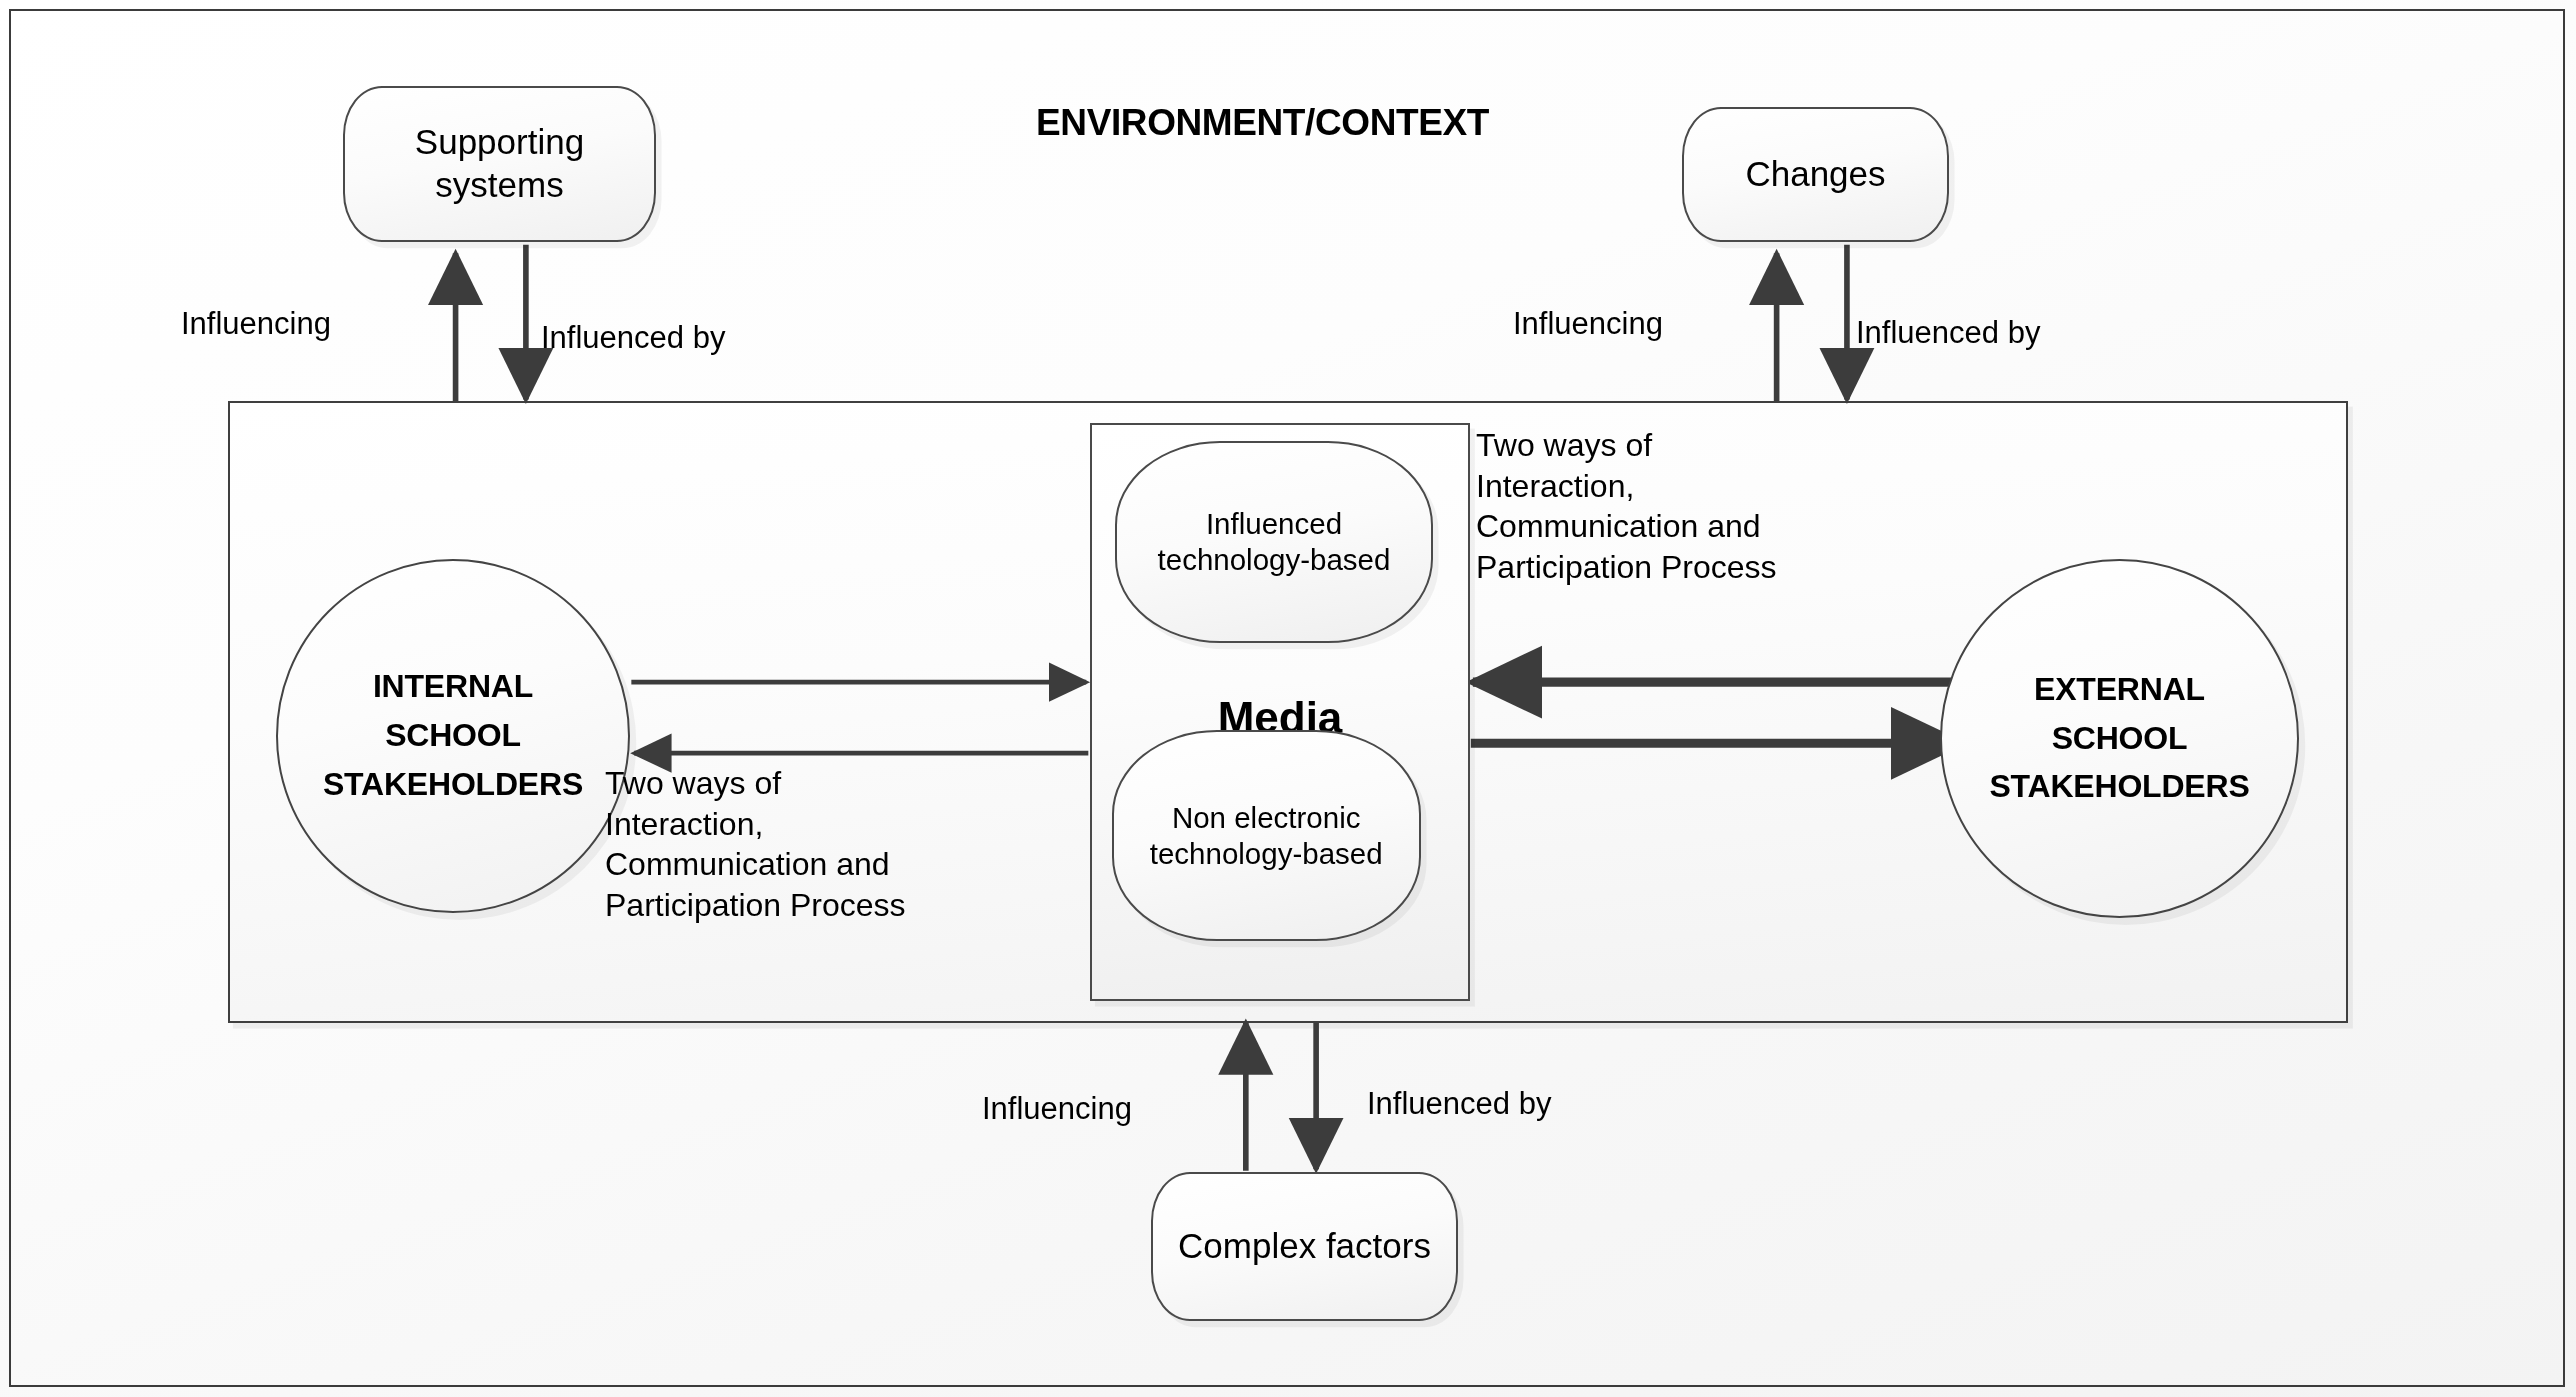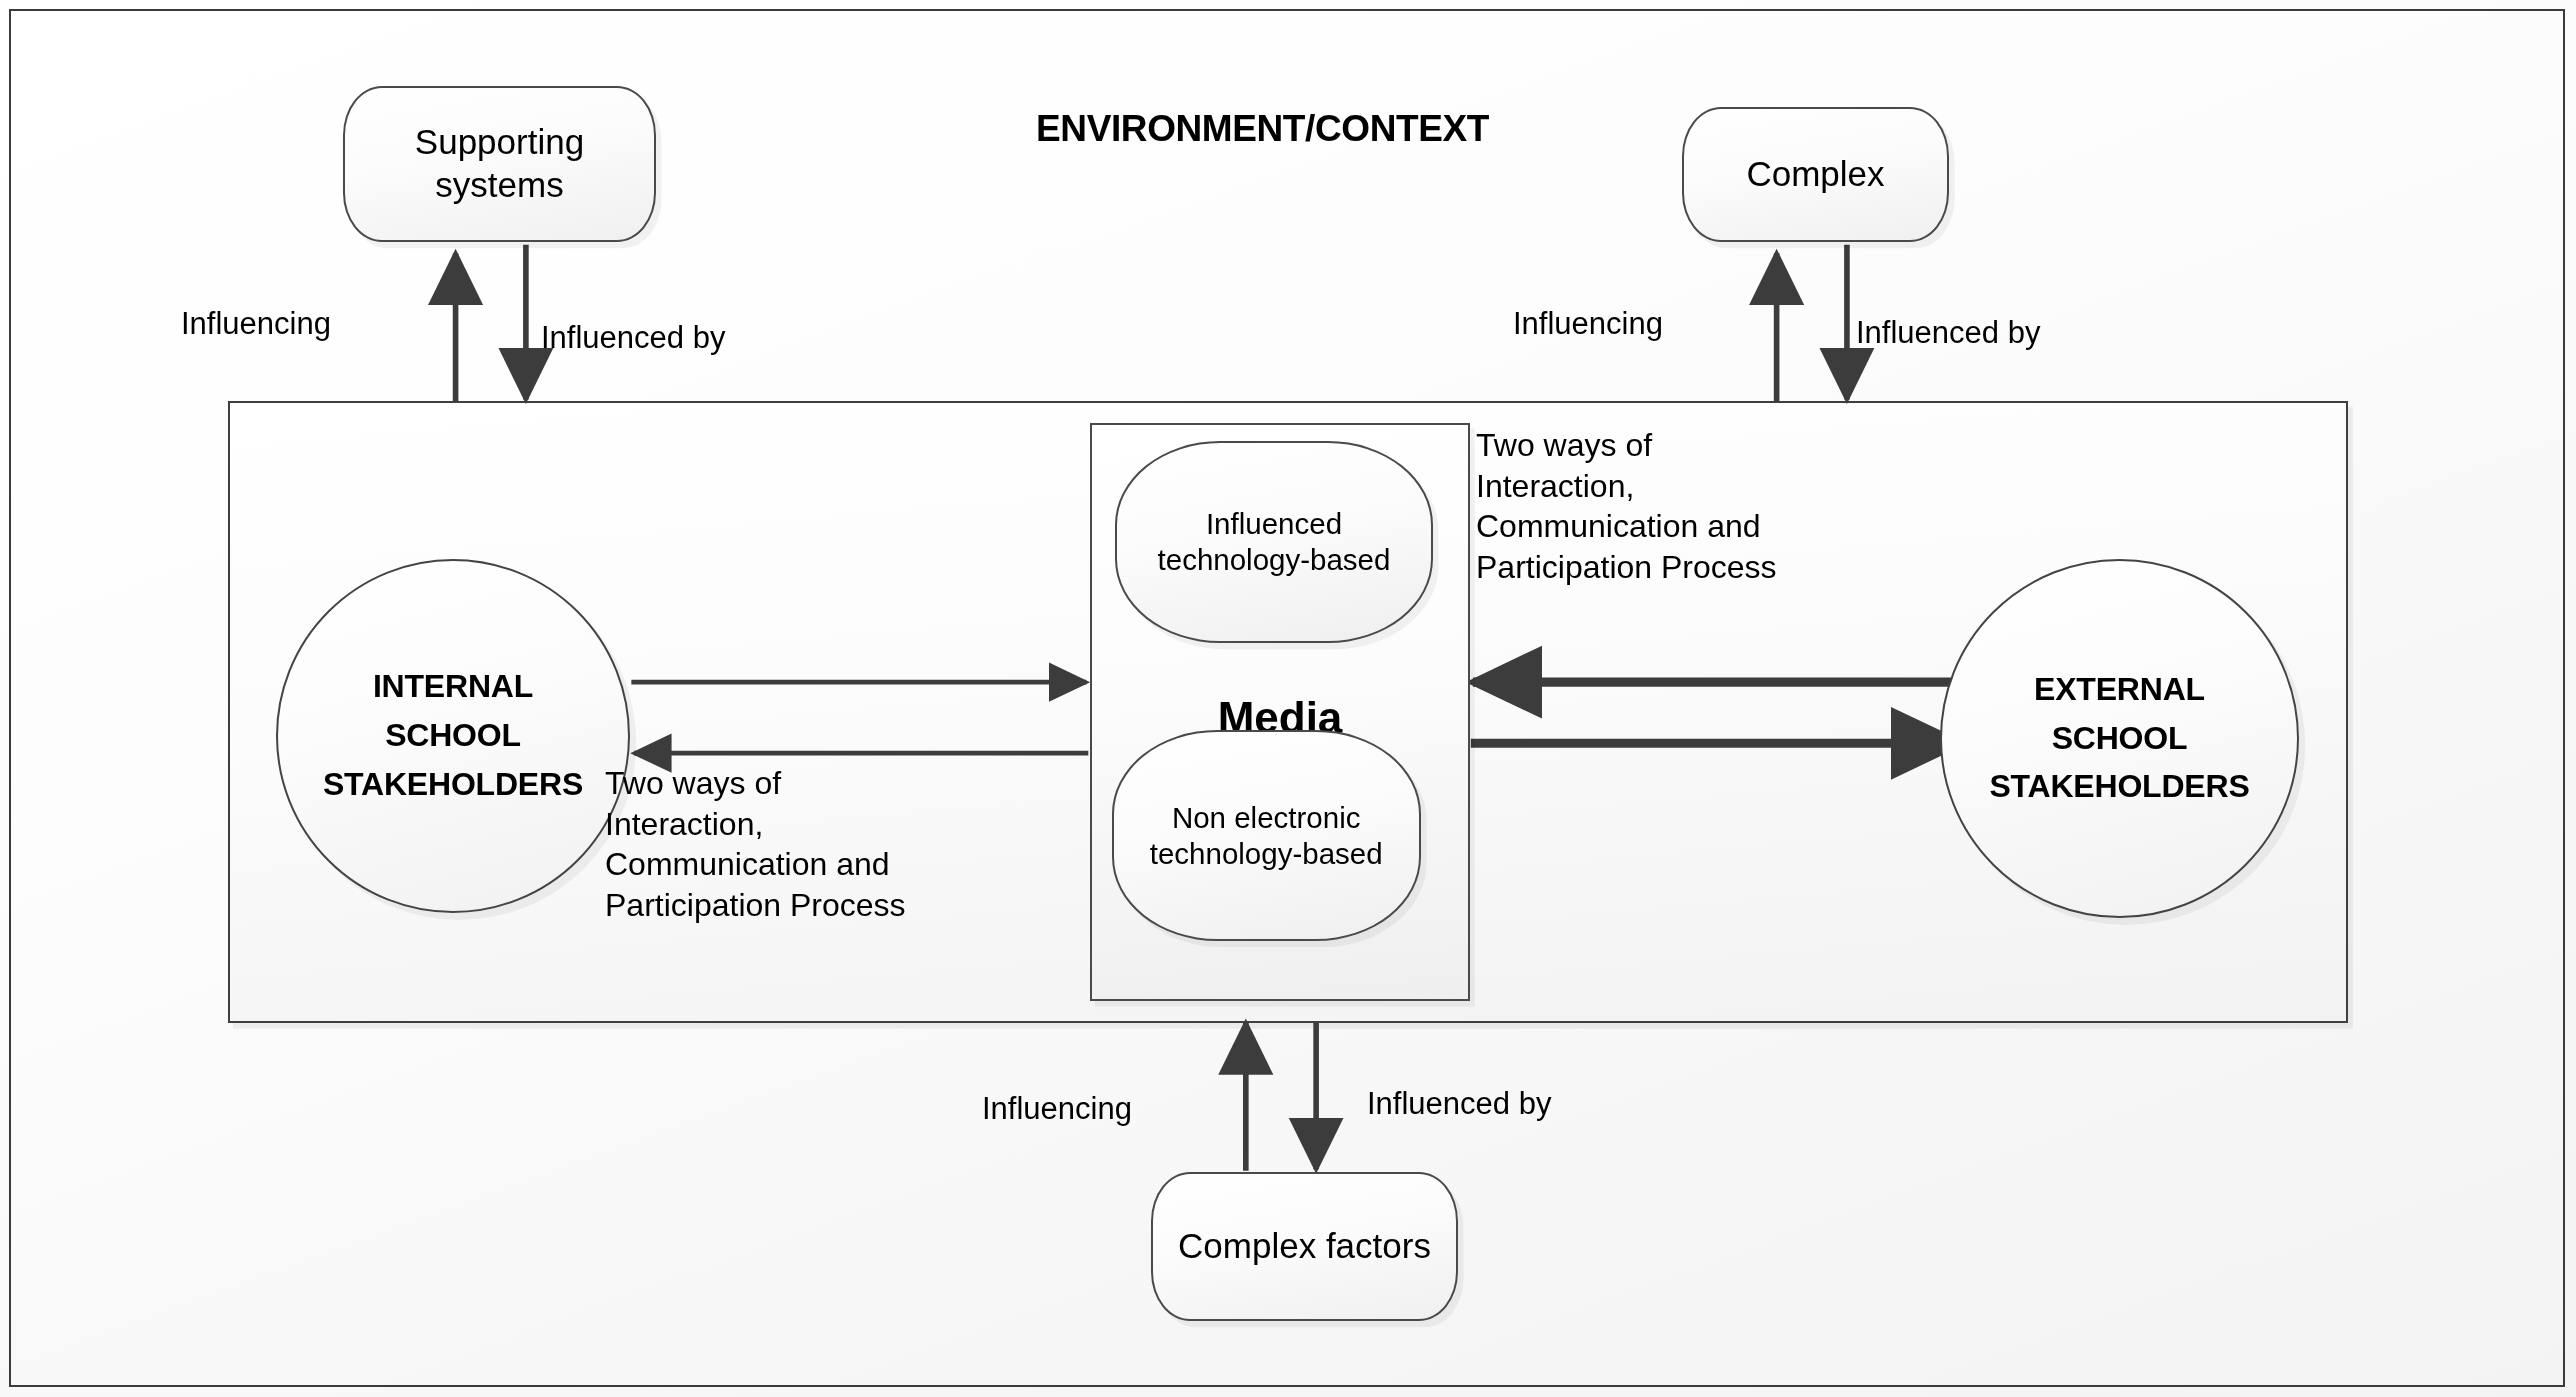--- a/index.html
+++ b/index.html
@@ -40,21 +40,21 @@
     border: 2.8px solid #3f3f3f;
     box-sizing: border-box;
     background: linear-gradient(175deg, #ffffff 0%, #fcfcfc 40%, #f2f2f2 100%);
     box-shadow: 4.9px 5.6px 0 0 rgba(0,0,0,0.055);
   }
 
   
   .env-title {
     position: absolute;
     left: 953px;
-    top: 108px;
+    top: 102px;
     width: 619px;
     text-align: center;
     font-size: 37px;
     font-weight: bold;
     color: #000;
     letter-spacing: -0.4px;
     white-space: nowrap;
   }
 
   
@@ -240,21 +240,21 @@
     <g>
       <line x1="2092" y1="1057" x2="2788" y2="1057" stroke="#3c3c3c" stroke-width="13" marker-end="url(#ah-med)"></line>
     </g>
   </svg>
 
   <div class="soft-node node-supporting">
     <span>Supporting systems</span>
   </div>
 
   <div class="soft-node node-changes">
-    <span>Complex</span>
+    <span>Changes</span>
   </div>
 
   <div class="soft-node node-complex">
     <span>Complex factors</span>
   </div>
 
   <div class="circle-node circle-internal">
     <span>INTERNAL</span>
     <span>SCHOOL</span>
     <span>STAKEHOLDERS</span>

